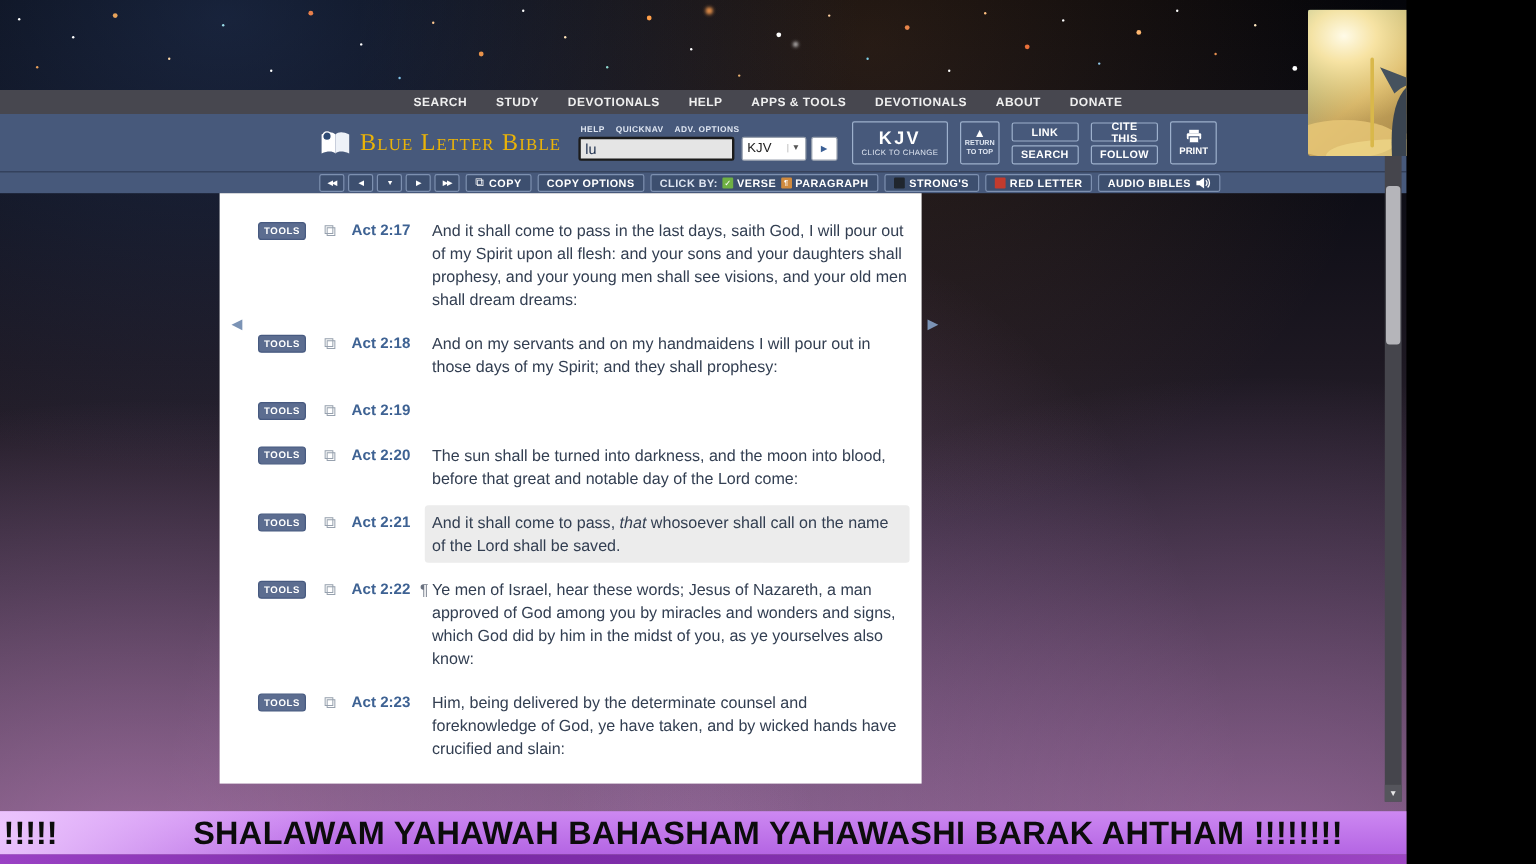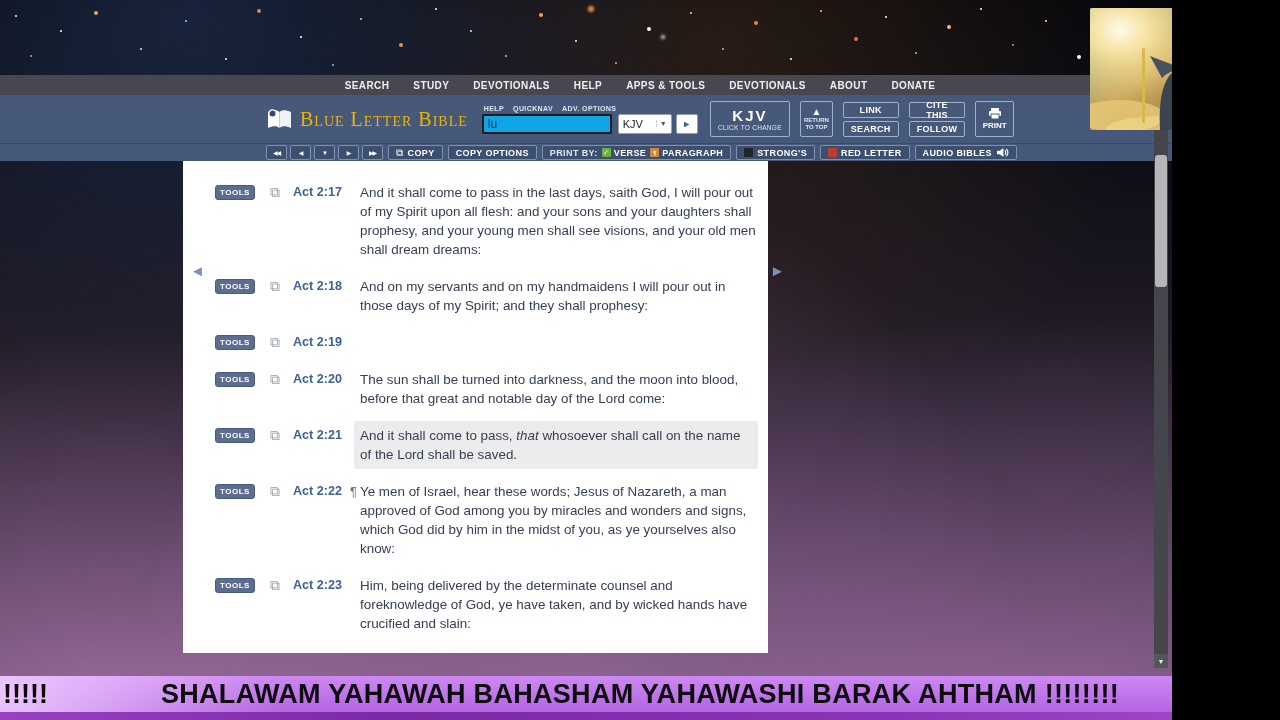--- a/index.html
+++ b/index.html
@@ -43,21 +43,21 @@
   
   .blb-header{position:absolute;top:95px;left:0;width:1280px;height:48px;background:#47597b;}
   .hwrap{width:748px;height:100%;margin:0 auto;display:flex;align-items:center;position:relative;}
   .brand{display:flex;align-items:center;gap:7px;}
   .brand-title{font-family:"Liberation Serif","DejaVu Serif",serif;font-variant:small-caps;
     color:#eab308;font-size:20px;letter-spacing:1px;white-space:nowrap;}
   .search-cluster{margin-left:14px;display:flex;flex-direction:column;}
   .mini-links{display:flex;gap:9px;margin:0 0 2px 2px;}
   .mini-link{color:#dfe6f2;font-size:7px;font-weight:bold;letter-spacing:.4px;text-decoration:none;cursor:pointer;}
   .search-row{display:flex;align-items:center;}
-  .search-input{width:130px;height:20px;border:2px solid #1b1b1b;border-radius:2px;background:#0ea5e9;
+  .search-input{width:130px;height:20px;border:2px solid #1b1b1b;border-radius:2px;background:#e5e5e5;
     font-size:12px;padding:0 4px;color:#1a2b4a;outline:none;font-family:inherit;}
   .version-select{width:54px;height:20px;background:#fff;border:1px solid #9aa2af;border-radius:2px;
     margin-left:6px;display:flex;align-items:center;justify-content:space-between;padding:0 4px;
     font-size:11px;color:#222;cursor:pointer;}
   .sel-arr{font-size:7px;color:#555;border-left:1px solid #ccc;padding-left:3px;}
   .go-btn{width:22px;height:20px;background:#fff;border:1px solid #9aa2af;border-radius:2px;margin-left:4px;
     display:flex;align-items:center;justify-content:center;font-size:9px;color:#3a5f95;cursor:pointer;}
   .kjv-box{margin-left:12px;width:104px;height:36px;border:1px solid #9db0cc;border-radius:2px;
     display:flex;flex-direction:column;align-items:center;justify-content:center;color:#fff;cursor:pointer;}
   .kjv-label{font-size:15px;font-weight:bold;letter-spacing:2px;line-height:16px;}
@@ -238,21 +238,21 @@
       <button class="tb-btn">
         <span class="copy-glyph">⧉</span>
         <span>COPY</span>
       </button>
 
       <button class="tb-btn">
         <span>COPY OPTIONS</span>
       </button>
 
       <div class="tb-btn">
-        <span class="tb-label">PRINT BY:</span>
+        <span class="tb-label">CLICK BY:</span>
         <span style="display:inline-flex;align-items:center;gap:3px;">
           <span class="ic-sq ic-green"></span>
           <span>VERSE</span>
         </span>
         <span style="display:inline-flex;align-items:center;gap:3px;">
           <span class="ic-sq ic-orange"></span>
           <span>PARAGRAPH</span>
         </span>
       </div>
 

